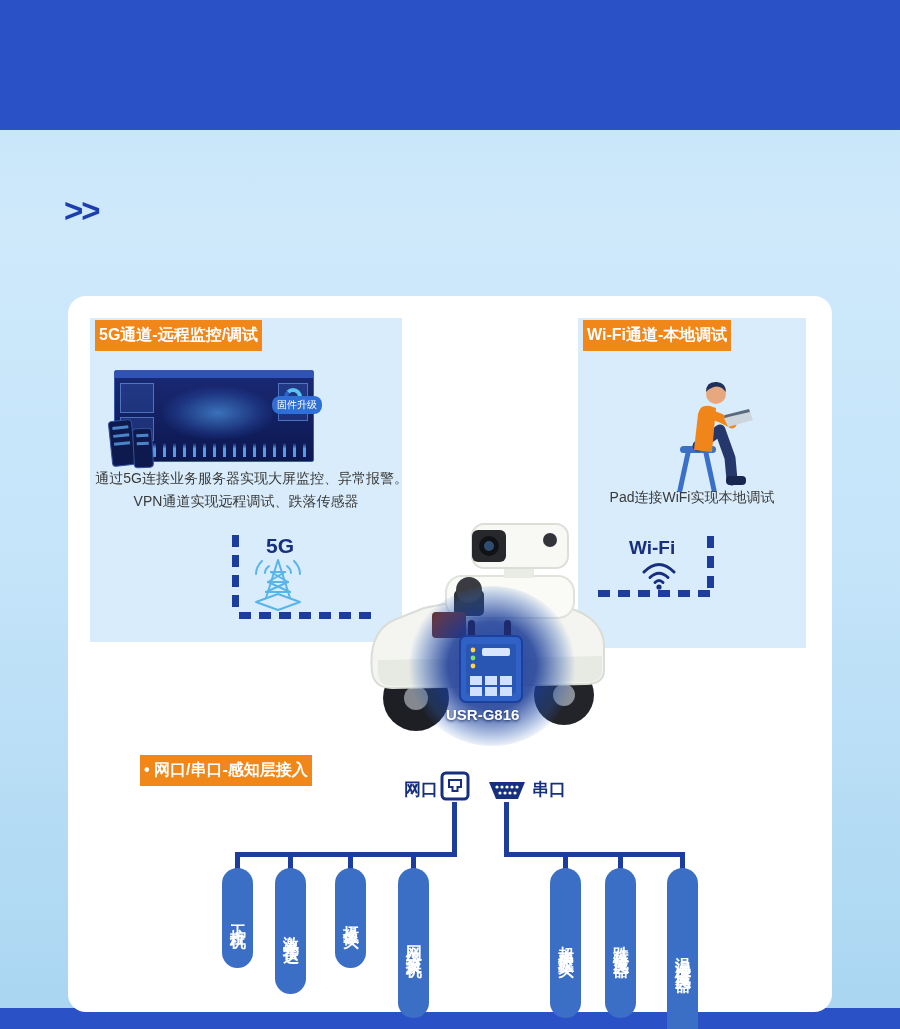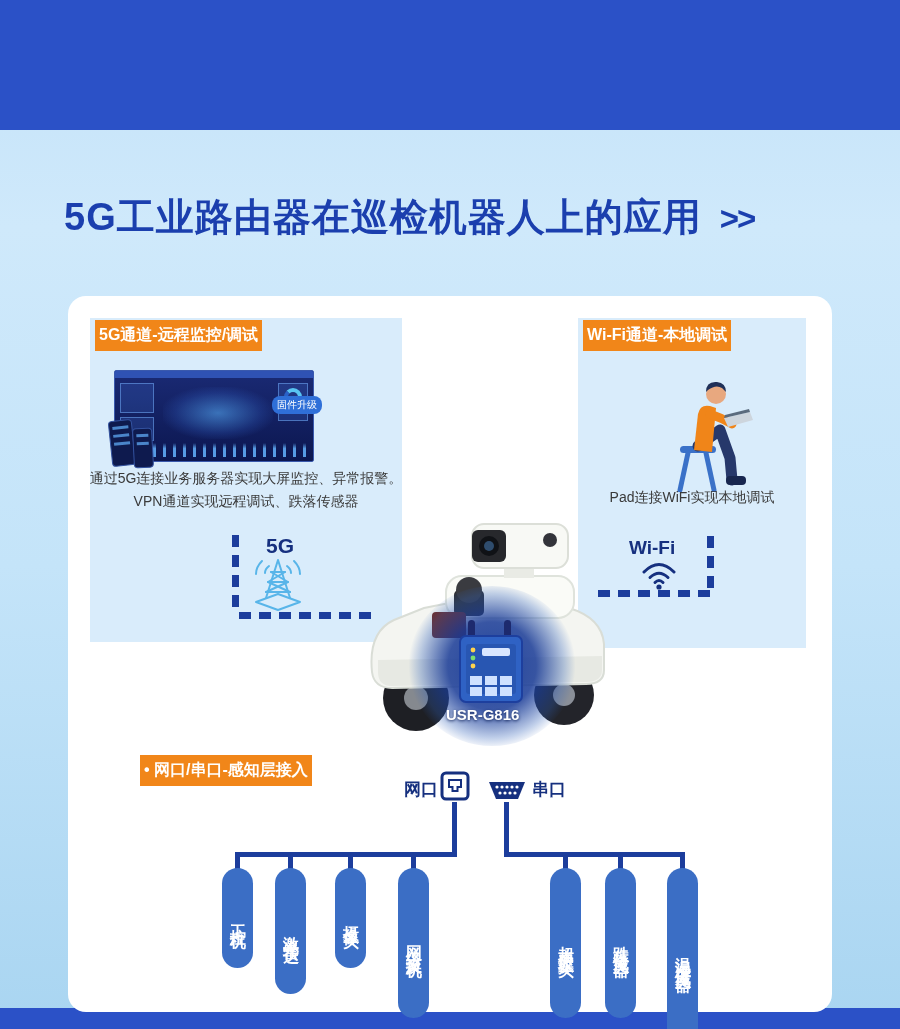--- a/index.html
+++ b/index.html
@@ -61,21 +61,21 @@
 
   .cloud-wrap{left:224px;top:412px;width:80px;height:58px;z-index:4;}
   .cloud-label{position:absolute;left:0;top:13px;width:80px;text-align:center;
     font-size:8.5px;font-weight:bold;color:#14337f;}
   .vpn-pill{position:absolute;left:24px;top:27px;padding:1px 7px;border-radius:8px;
     background:#3f8fd8;color:#fff;font-size:10px;font-weight:bold;}
   .chip{left:272px;top:396px;background:#2f6fd8;color:#fff;font-size:10px;
     padding:2px 5px;border-radius:8px;z-index:5;}
 
   .desc{color:#3a3a3a;font-size:14px;text-align:center;z-index:3;}
-  .desc1{left:84px;top:470px;width:324px;}
+  .desc1{left:84px;top:470px;width:324px;text-align:right;}
   .desc2{left:90px;top:493px;width:312px;}
   .desc-right{left:578px;top:489px;width:228px;}
 
   .link-label{color:var(--ink);font-weight:bold;z-index:4;}
   .lbl-5g{left:266px;top:534px;font-size:21px;}
   .lbl-wifi{left:629px;top:537px;font-size:19px;}
 
   .dash-v{width:7px;background:repeating-linear-gradient(180deg,var(--navy) 0 12px,rgba(0,0,0,0) 12px 20px);z-index:3;}
   .dash-h{height:7px;background:repeating-linear-gradient(90deg,var(--navy) 0 12px,rgba(0,0,0,0) 12px 20px);z-index:3;}
   .dl-v{left:232px;top:535px;height:78px;}
@@ -110,21 +110,20 @@
 </style>
 </head>
 <body>
 
 <div class="stage">
 
   <div class="abs header-band"></div>
   <div class="abs footer-band"></div>
 
   <div class="abs page-title">
-    <span>5G工业路由器在巡检机器人上的应用</span>
     <span class="arrows">&gt;&gt;</span>
   </div>
 
   <div class="abs card"></div>
 
   <div class="abs panel panel-left"></div>
   <div class="abs panel panel-right"></div>
 
   <div class="abs badge badge-left">5G通道-远程监控/调试</div>
   <div class="abs badge badge-right">Wi-Fi通道-本地调试</div>

